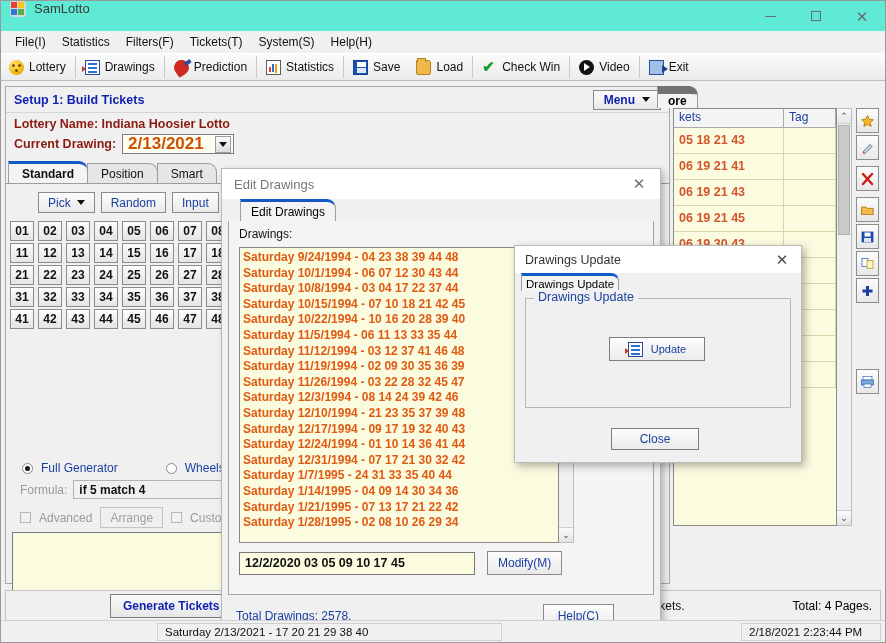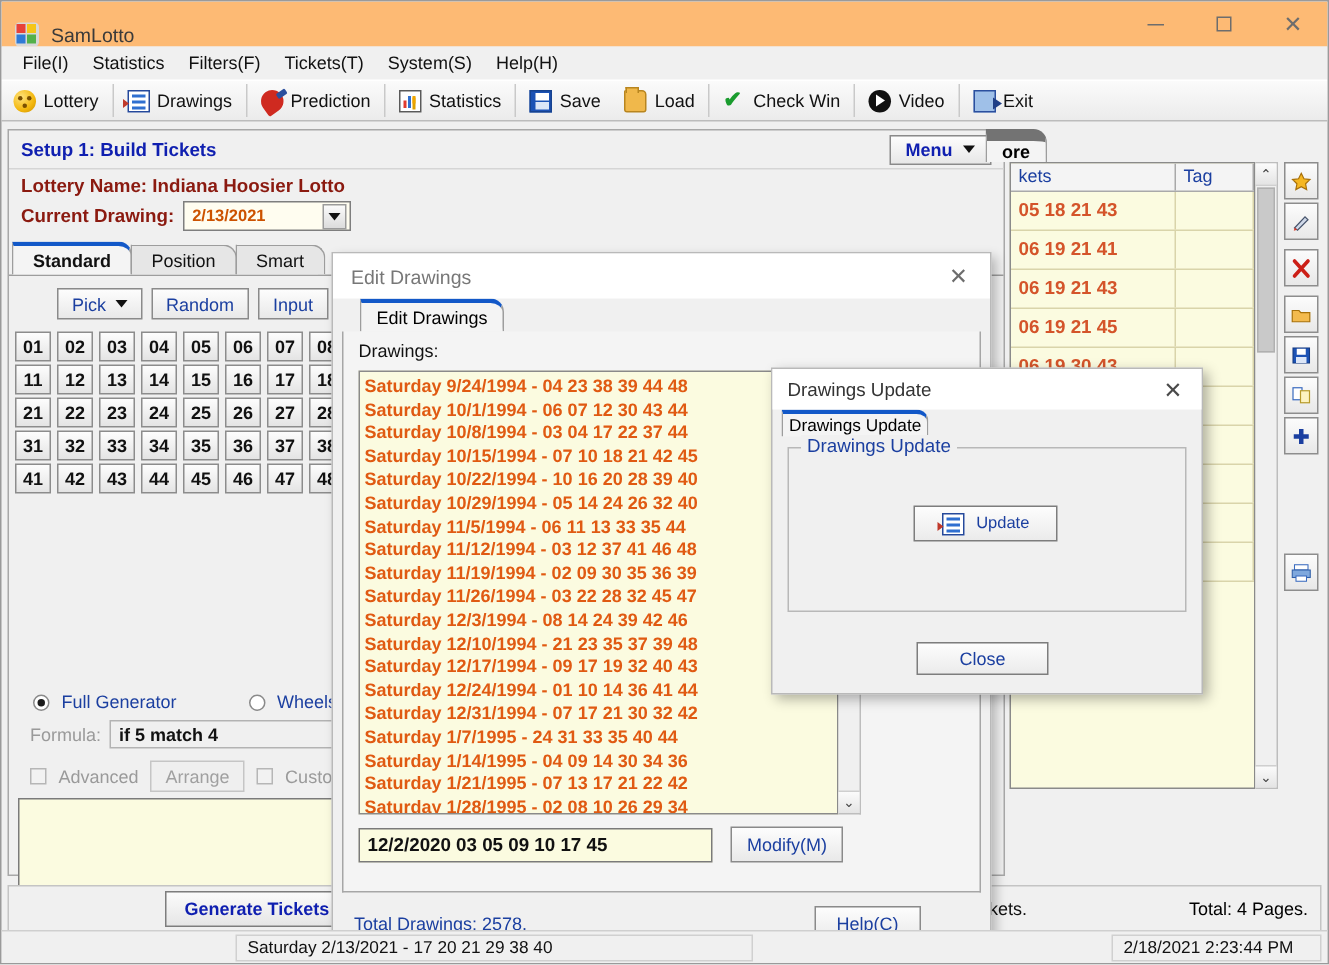--- a/index.html
+++ b/index.html
@@ -15,22 +15,22 @@
     position: relative;
     width: 886px; height: 643px;
     background: #f0f0f0;
     border: 1px solid #9a9a9a;
     overflow: hidden;
   }
 
   
   .titlebar {
     position: absolute; top:0; left:0; right:0; height: 30px;
-    background: #fdba74;
-    display: flex; align-items: flex-end;
+    background: #5eead4;
+    display: flex; align-items: flex-start;
   }
   .titlebar .app-icon {
     width: 16px; height: 16px; margin-left: 9px; margin-right: 8px;
     position: relative;
     border-radius: 3px;
     background: #d8d8d8;
     overflow:hidden;
   }
   .app-icon i { position:absolute; width:6px; height:6px; display:block; }
   .app-icon i:nth-child(1){ left:1px; top:1px; background:#e8413a;}
@@ -109,21 +109,21 @@
     display:flex; align-items:center; gap:7px;
   }
   .caret-down { width:0;height:0;border-left:4px solid transparent;border-right:4px solid transparent;border-top:5px solid #111; }
 
   .lot-name { padding:4px 8px 1px 8px; color:#8b1a10; font-weight:bold; font-size:12.5px;}
   .cur-draw-row { display:flex; align-items:center; padding:2px 8px 3px 8px; gap:6px;}
   .cur-draw-lbl { color:#8b1a10; font-weight:bold; font-size:12.5px; }
   .combo {
     background:#fffdf0; border:1px solid #7e7e7e; height:20px;
     display:flex; align-items:center; padding:0 2px 0 5px; min-width:112px;
-    font-weight:bold; color:#cc5200; font-size:11px;
+    font-weight:bold; color:#cc5200; font-size:17px;
   }
   .combo .cb-arrow { margin-left:auto; width:16px;height:17px;
      background:linear-gradient(#fbfbfb,#dcdcdc); border:1px solid #9b9b9b;
      display:flex;align-items:center;justify-content:center; }
 
   
   .tabs { display:flex; align-items:flex-end; height:22px; margin: 4px 0 0 2px; }
   .tab {
     height:20px; padding:0 13px; display:flex; align-items:center;
     font-size:12px; color:#111;
@@ -680,21 +680,20 @@
           </div>
       </div>
       <div class="dlg-inner">
         <div class="dlg-lbl">Drawings:</div>
         <div class="draw-list" id="drawlist">
             <div class="draw-item">Saturday 9/24/1994 - 04 23 38 39 44 48</div>
             <div class="draw-item">Saturday 10/1/1994 - 06 07 12 30 43 44</div>
             <div class="draw-item">Saturday 10/8/1994 - 03 04 17 22 37 44</div>
             <div class="draw-item">Saturday 10/15/1994 - 07 10 18 21 42 45</div>
             <div class="draw-item">Saturday 10/22/1994 - 10 16 20 28 39 40</div>
-            <div class="draw-item">Saturday 10/29/1994 - 05 14 24 26 32 40</div>
             <div class="draw-item">Saturday 11/5/1994 - 06 11 13 33 35 44</div>
             <div class="draw-item">Saturday 11/12/1994 - 03 12 37 41 46 48</div>
             <div class="draw-item">Saturday 11/19/1994 - 02 09 30 35 36 39</div>
             <div class="draw-item">Saturday 11/26/1994 - 03 22 28 32 45 47</div>
             <div class="draw-item">Saturday 12/3/1994 - 08 14 24 39 42 46</div>
             <div class="draw-item">Saturday 12/10/1994 - 21 23 35 37 39 48</div>
             <div class="draw-item">Saturday 12/17/1994 - 09 17 19 32 40 43</div>
             <div class="draw-item">Saturday 12/24/1994 - 01 10 14 36 41 44</div>
             <div class="draw-item">Saturday 12/31/1994 - 07 17 21 30 32 42</div>
             <div class="draw-item">Saturday 1/7/1995 - 24 31 33 35 40 44</div>

